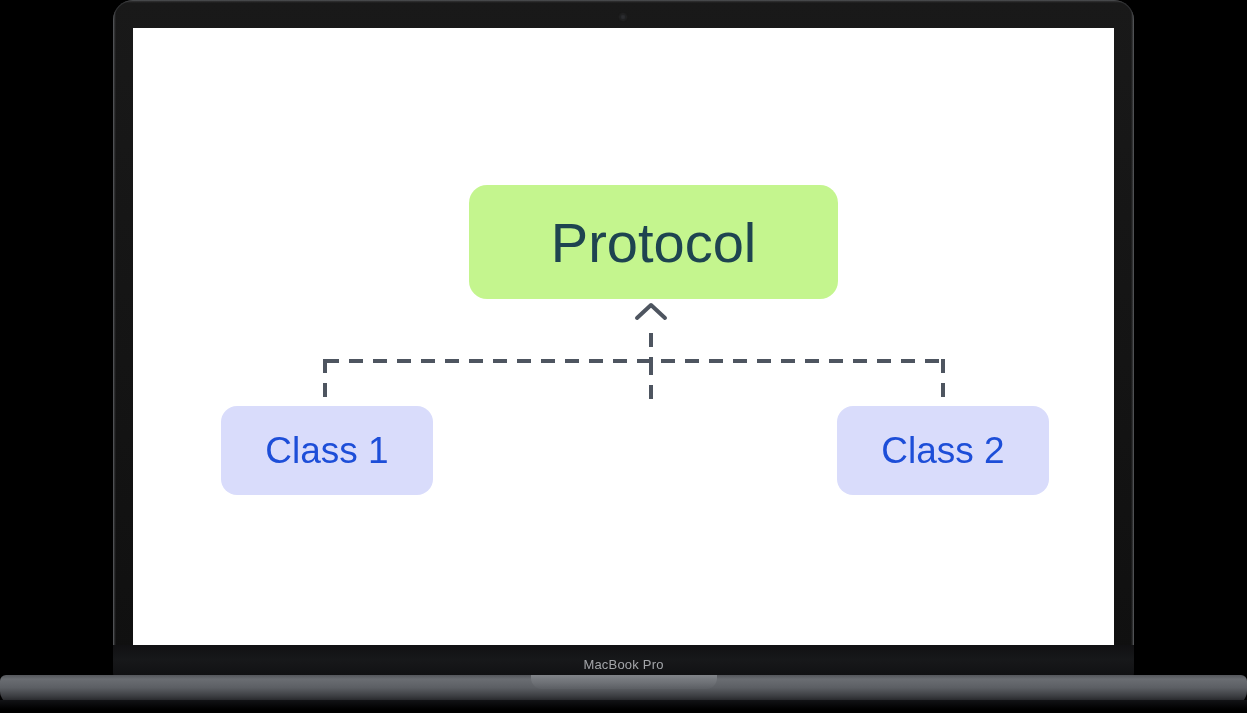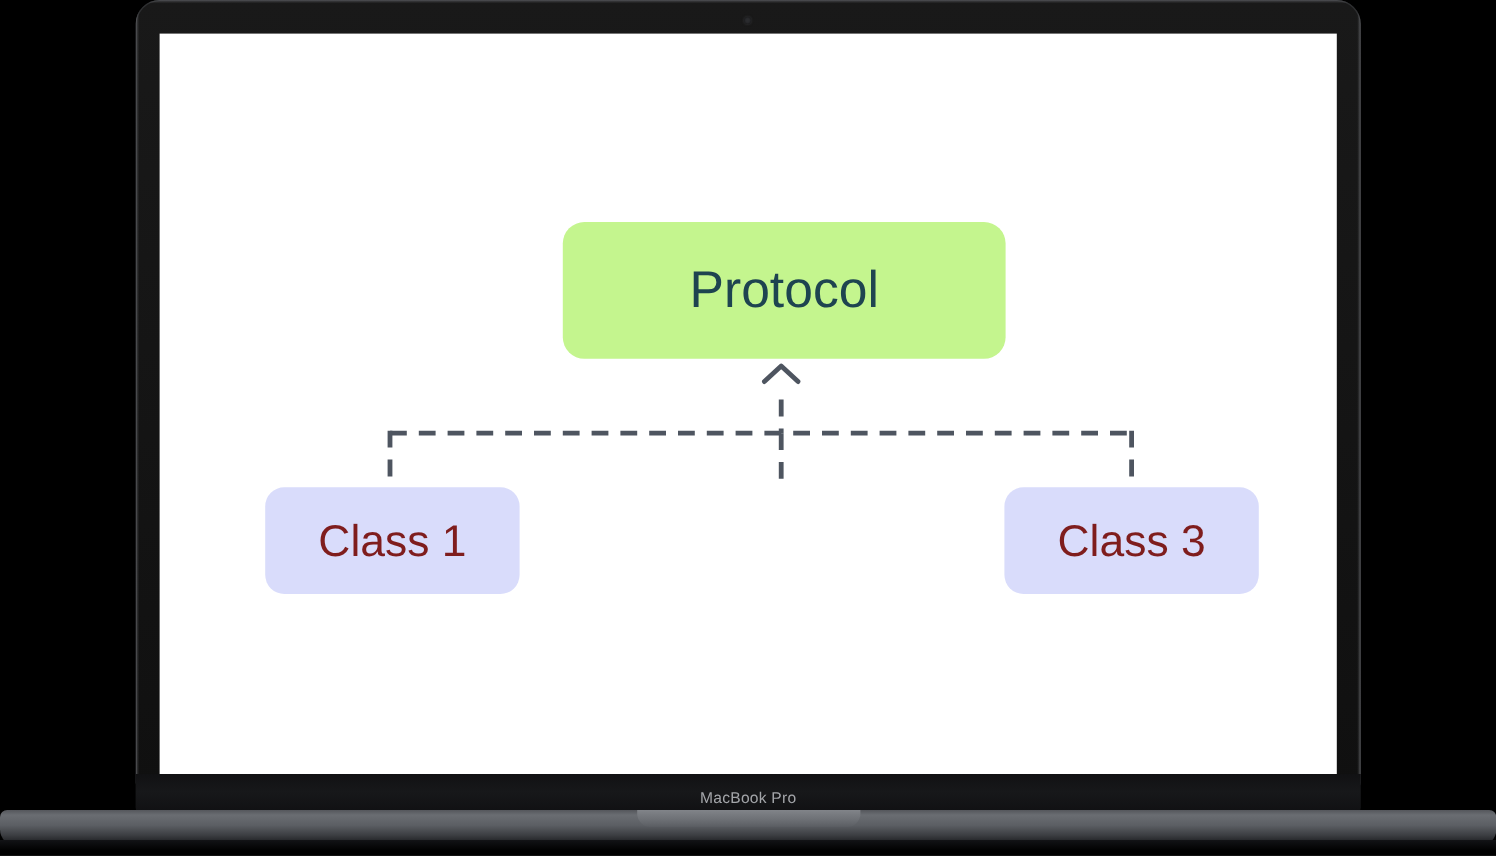--- a/index.html
+++ b/index.html
@@ -133,28 +133,28 @@
     white-space: nowrap;
     user-select: none;
   }
   .node-protocol {
     left: 336px;   
     top: 157px;    
     width: 369px;
     height: 114px;
     background: #c4f58e;
     color: #1e4450;
-    font-size: 43px;
+    font-size: 56px;
     border-radius: 18px;
   }
   .node-class {
     width: 212px;
     height: 89px;
     background: #d9dcfb;
-    color: #7f1d1d;
+    color: #1d4ed8;
     font-size: 37px;
     top: 378px;   
   }
   .node-class-1 { left: 88px; }   
   .node-class-2 { left: 414px; }  
   .node-class-3 { left: 704px; }  
 
   
   .connectors {
     position: absolute;
@@ -192,21 +192,21 @@
     <div class="node node-protocol">
       <span>Protocol</span>
     </div>
 
     <div class="node node-class node-class-1">
       <span>Class 1</span>
     </div>
 
 
     <div class="node node-class node-class-3">
-      <span>Class 3</span>
+      <span>Class 2</span>
     </div>
 
   </div>
 
   <div class="chin">
     <span class="chin-label">MacBook Pro</span>
   </div>
 
   <div class="base"></div>
   <div class="base-notch"></div>

